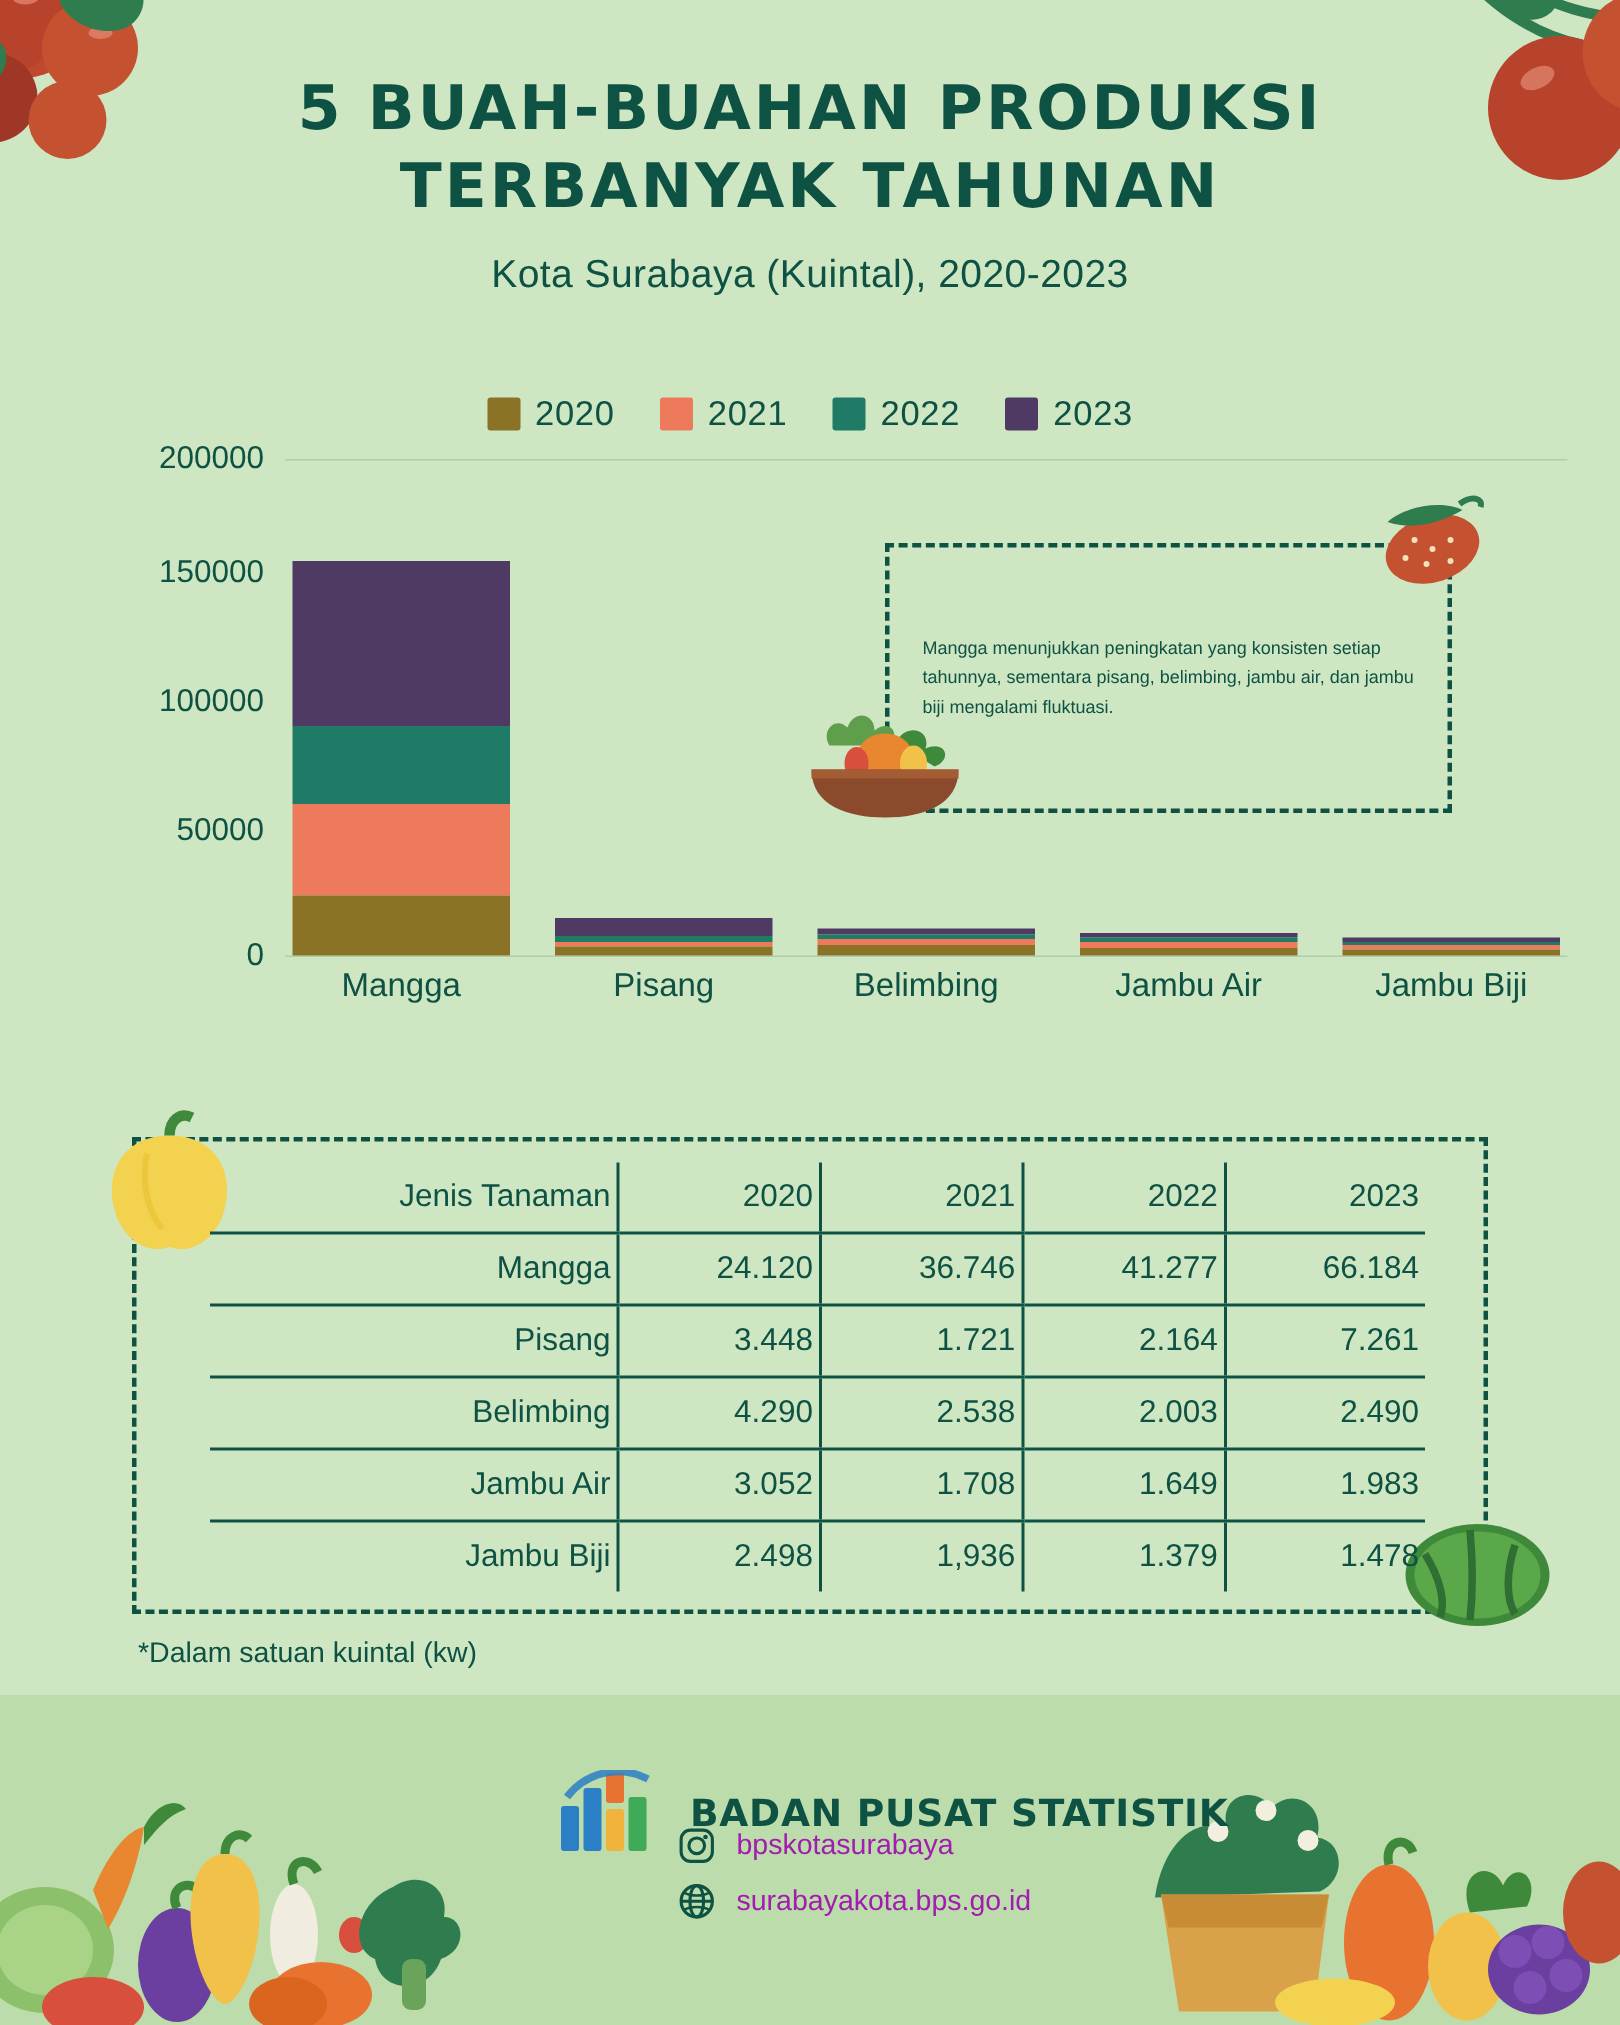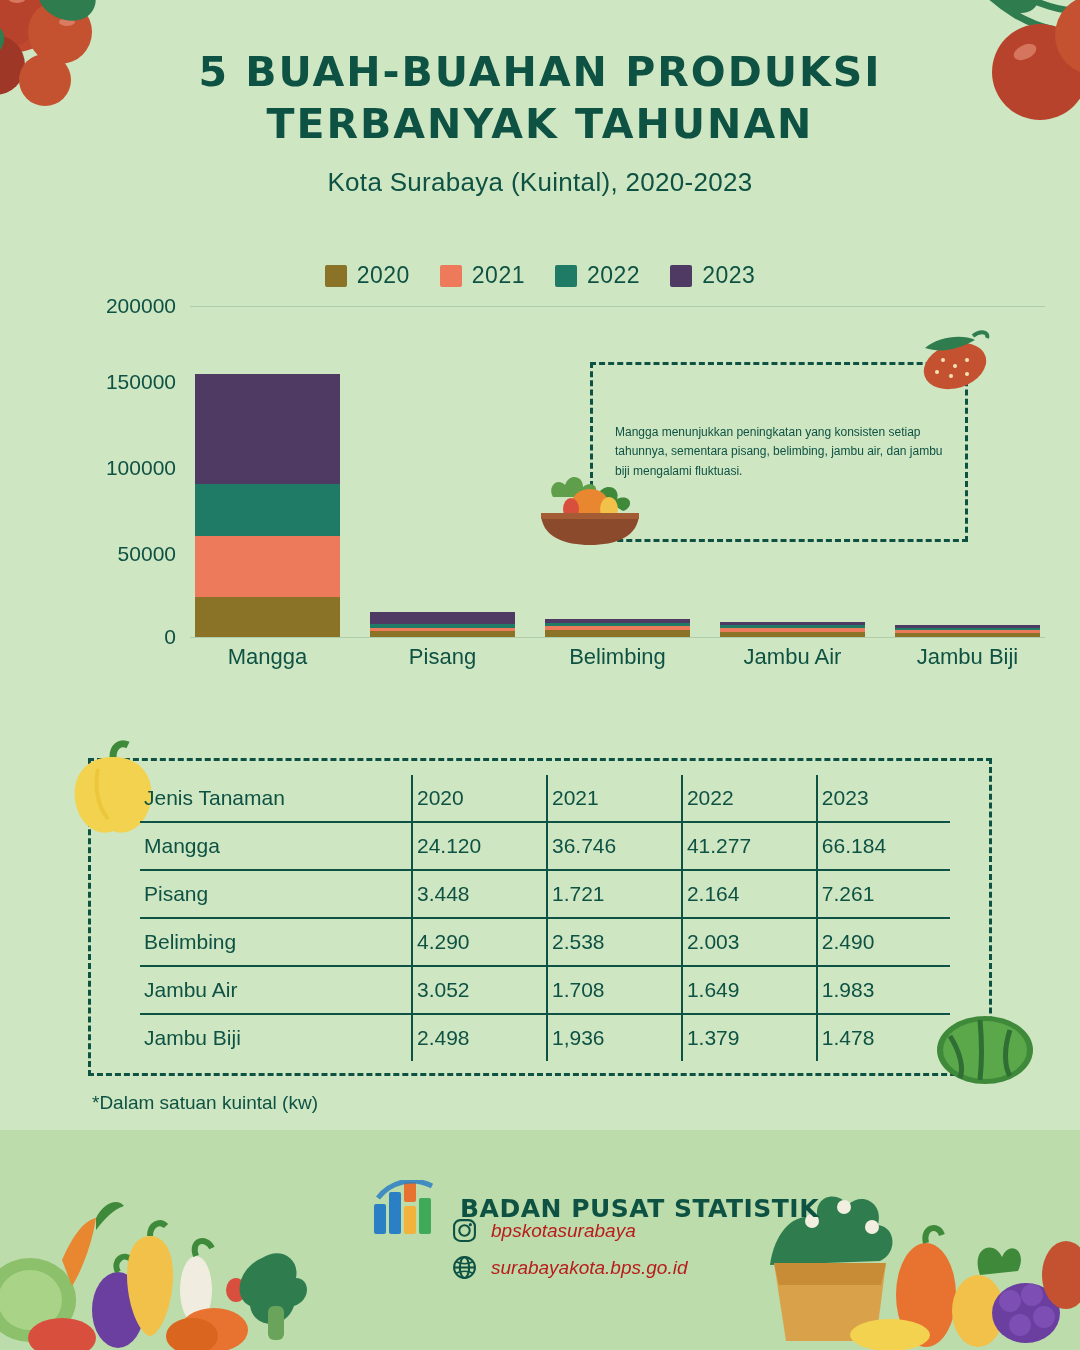--- a/index.html
+++ b/index.html
@@ -85,21 +85,21 @@
   
   .table-frame {
     position: absolute; left: 88px; top: 758px; width: 904px; height: 318px;
     border: 3px dashed #0e5244;
   }
   table {
     position: absolute; left: 140px; top: 775px; width: 810px;
     border-collapse: collapse; background: transparent;
   }
   th, td {
-    font-size: 21px; color: #0e5244; text-align: left;
+    font-size: 21px; color: #0e5244; text-align: right;
     padding: 11px 4px; font-weight: normal;
     border-bottom: 2.5px solid #0e5244;
   }
   th:first-child, td:first-child { width: 272px; }
   th { border-bottom: 2.5px solid #0e5244; }
   tr:last-child td { border-bottom: none; }
   .vline { border-left: 2.5px solid #0e5244; }
   .note {
     position: absolute; left: 92px; top: 1092px; font-size: 19px; color: #0e5244;
   }
@@ -114,21 +114,21 @@
     display: flex; align-items: center; gap: 18px;
   }
   .bps-mark { width: 70px; height: 58px; position: relative; }
   .bps-text { line-height: 1.12; }
   .bps-text div {
     font-family: "DejaVu Sans", sans-serif; font-weight: bold;
     font-size: 25px; letter-spacing: .5px; color: #0e5244;
   }
   .contact { position: absolute; left: 452px; bottom: 58px; }
   .contact-row { display: flex; align-items: center; gap: 14px; margin-bottom: 12px; }
-  .contact-row span.txt { font-size: 19px; color: #b91c1c; font-style: italic; }
+  .contact-row span.txt { font-size: 19px; color: #a21caf; }
   .ico { width: 25px; height: 25px; flex: none; }
 </style>
 </head>
 <body>
 
 <div class="deco tl">
   <svg viewBox="0 0 240 200" width="240" height="200">
     <path d="M10 10 C40 -10 90 0 95 35 C100 70 60 90 30 80 C0 70 -10 30 10 10Z" fill="#c0482f"></path>
     <circle cx="40" cy="40" r="38" fill="#b8432c"></circle>
     <circle cx="95" cy="62" r="32" fill="#c4512f"></circle>

